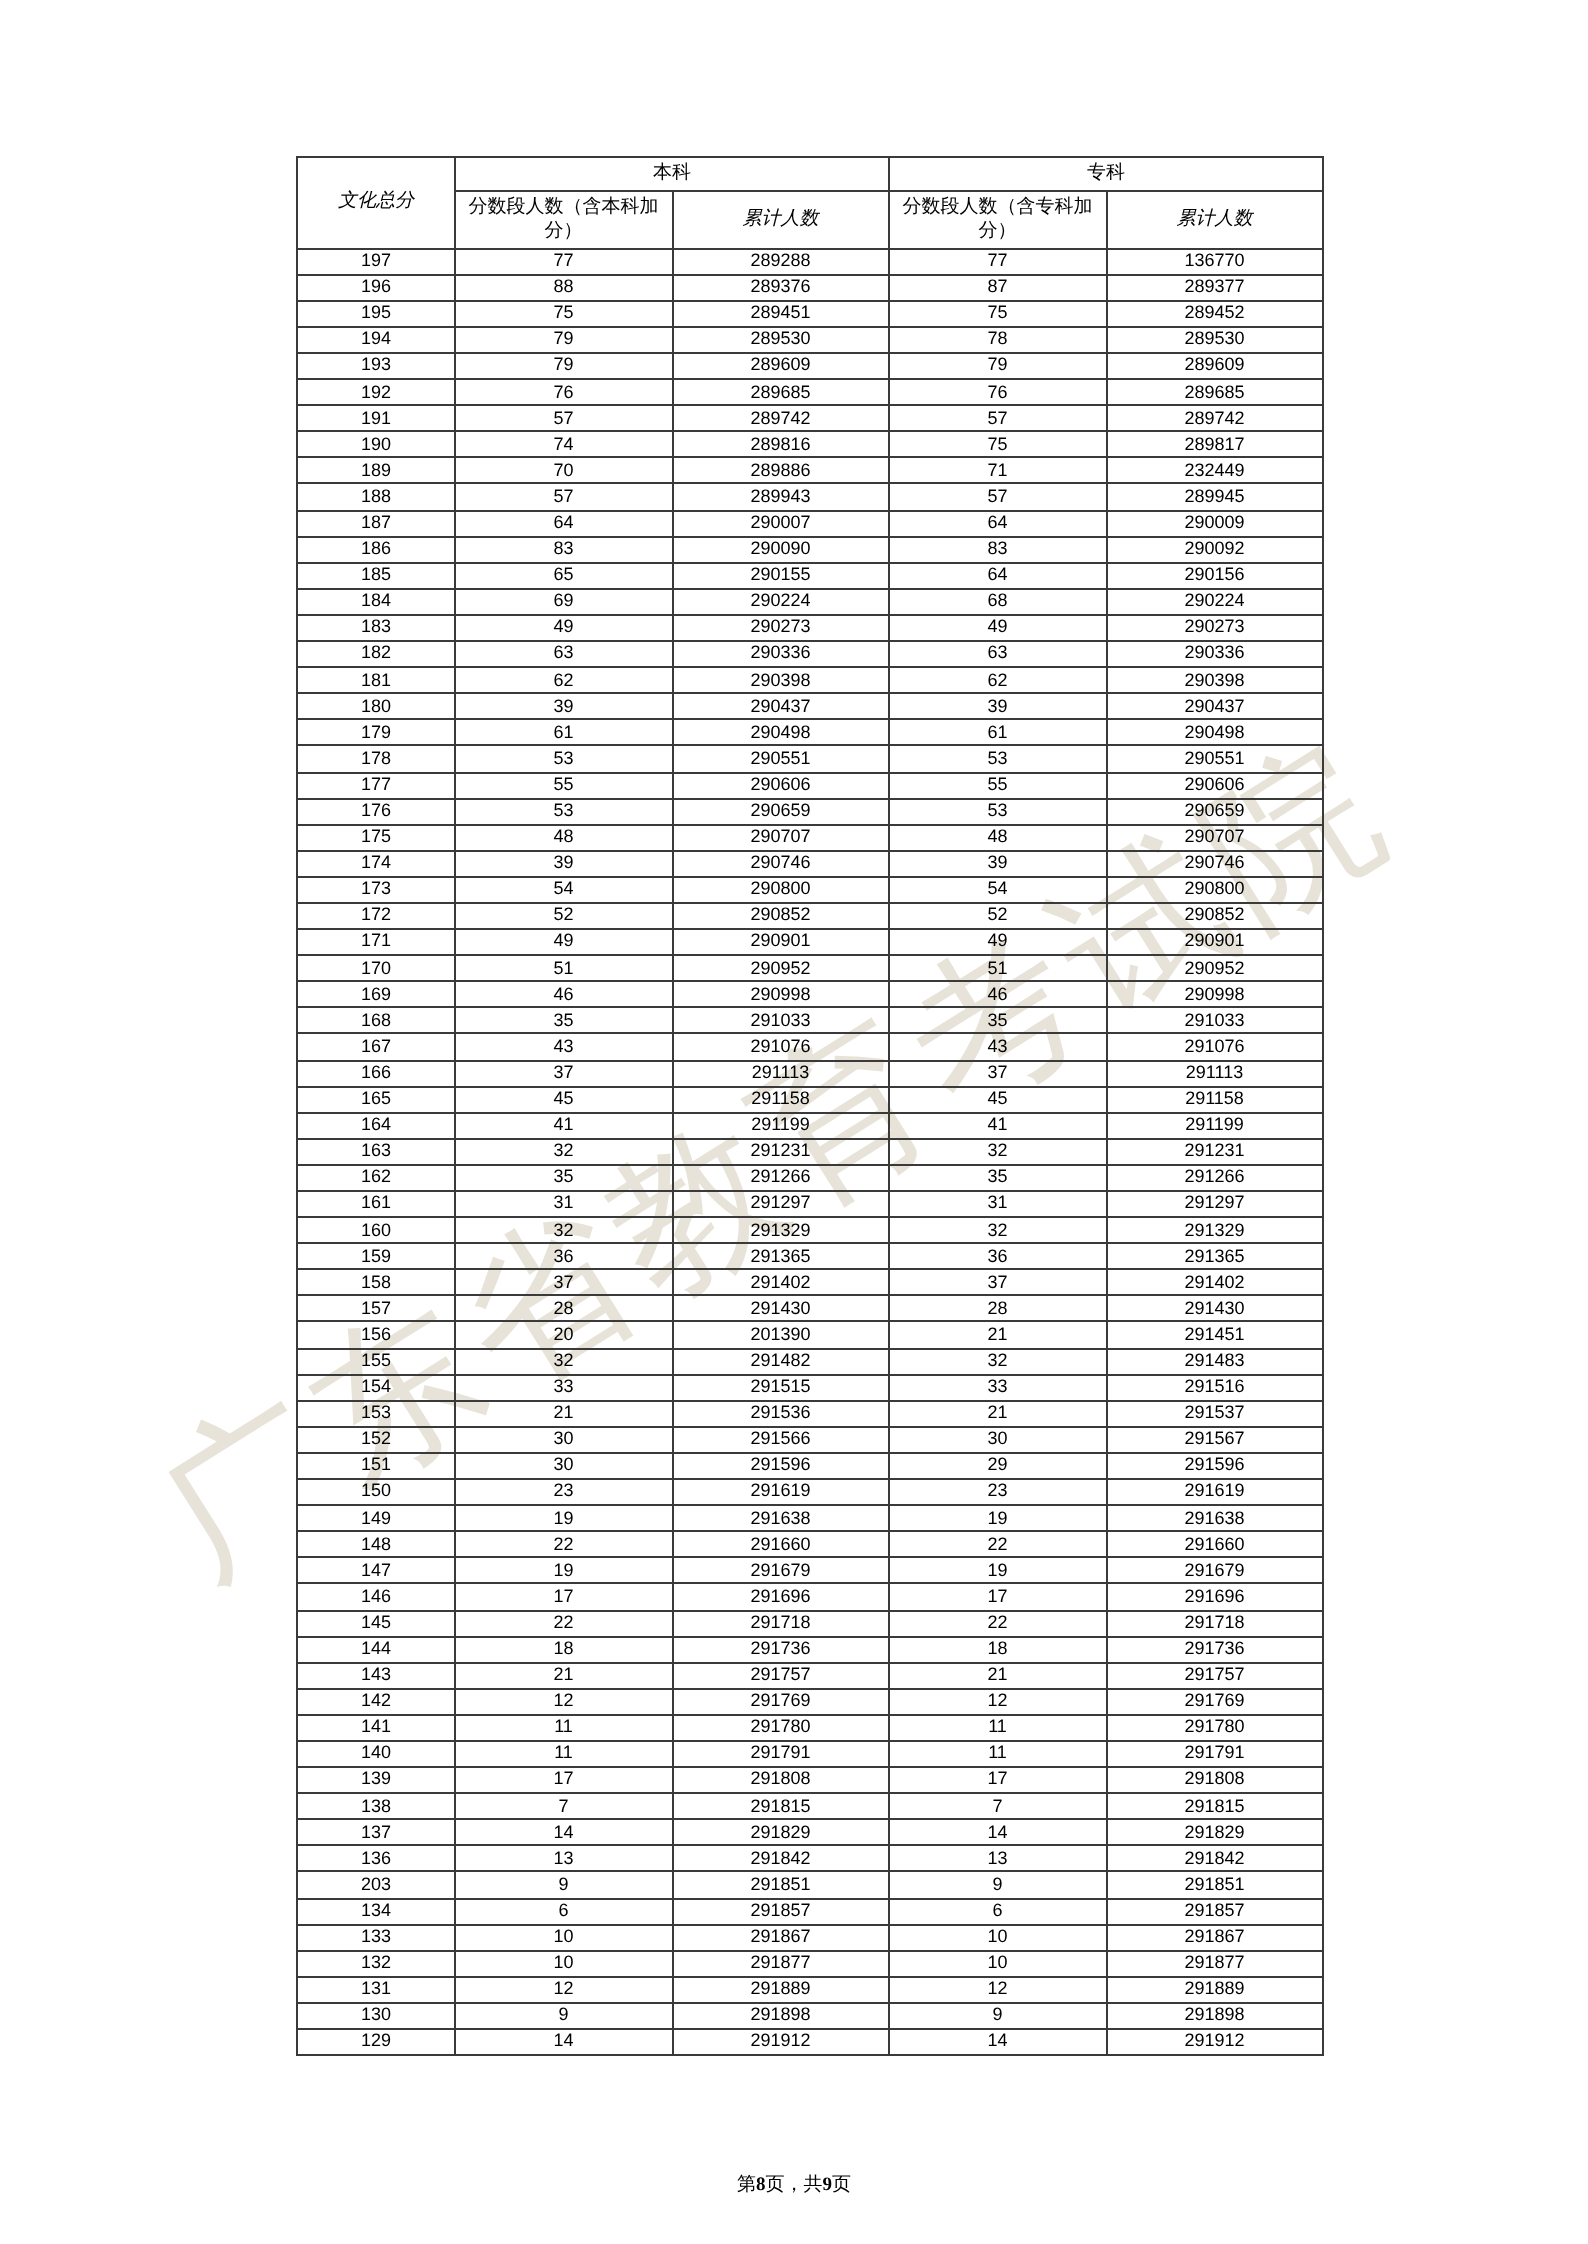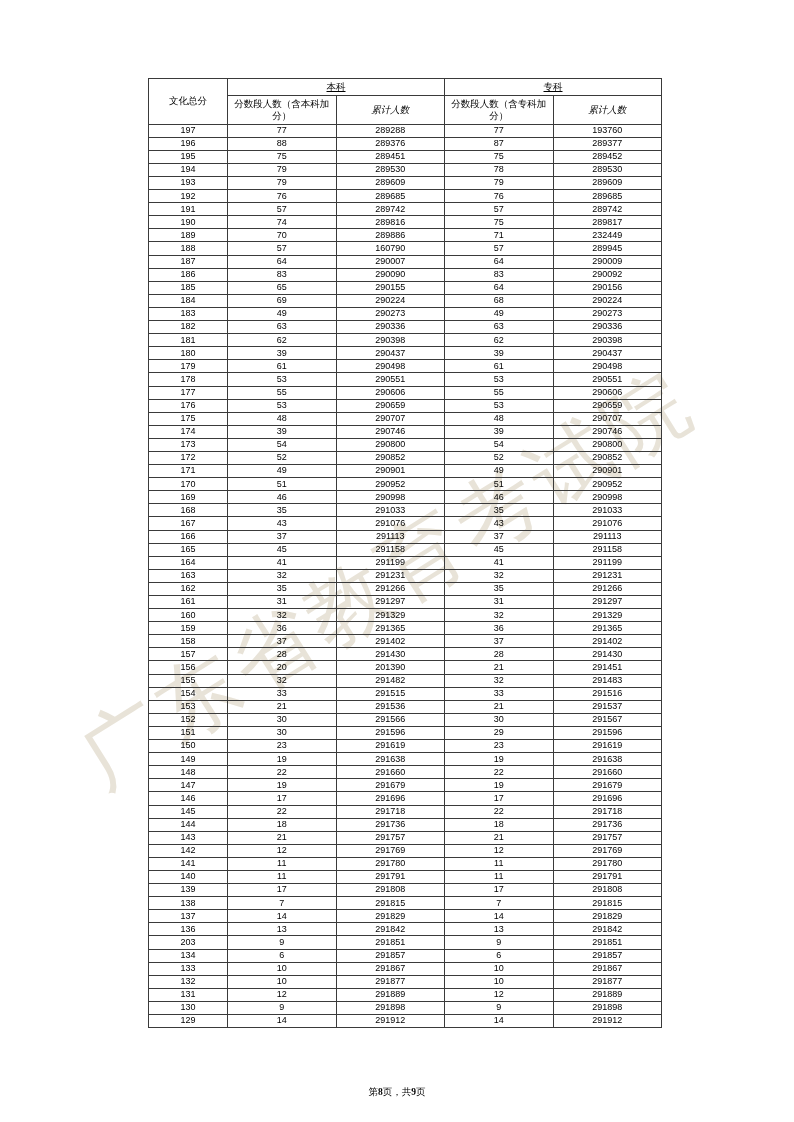--- a/index.html
+++ b/index.html
@@ -63,24 +63,24 @@
     padding: 0;
     background: transparent;
   }
   table.score-table thead th {
     font-weight: normal;
     font-size: 9.5px;
     padding: 2px 2px;
   }
   th.col-total {
     width: 74px;
+    font-style: italic;
   }
   th.grp {
     width: 212px;
-    text-decoration: underline;
   }
   th.sub-seg {
     width: 118px;
   }
   th.sub-cum {
     width: 94px;
     font-style: italic;
   }
   table.score-table tbody td {
     height: 12.1px;
@@ -120,21 +120,21 @@
           <th class="sub-seg">分数段人数（含专科加分）</th>
           <th class="sub-cum">累计人数</th>
         </tr>
       </thead>
       <tbody id="table-body">
           <tr>
             <td>197</td>
             <td>77</td>
             <td>289288</td>
             <td>77</td>
-            <td>193760</td>
+            <td>136770</td>
           </tr>
           <tr>
             <td>196</td>
             <td>88</td>
             <td>289376</td>
             <td>87</td>
             <td>289377</td>
           </tr>
           <tr>
             <td>195</td>
@@ -181,21 +181,21 @@
           <tr>
             <td>189</td>
             <td>70</td>
             <td>289886</td>
             <td>71</td>
             <td>232449</td>
           </tr>
           <tr>
             <td>188</td>
             <td>57</td>
-            <td>160790</td>
+            <td>289943</td>
             <td>57</td>
             <td>289945</td>
           </tr>
           <tr>
             <td>187</td>
             <td>64</td>
             <td>290007</td>
             <td>64</td>
             <td>290009</td>
           </tr>

